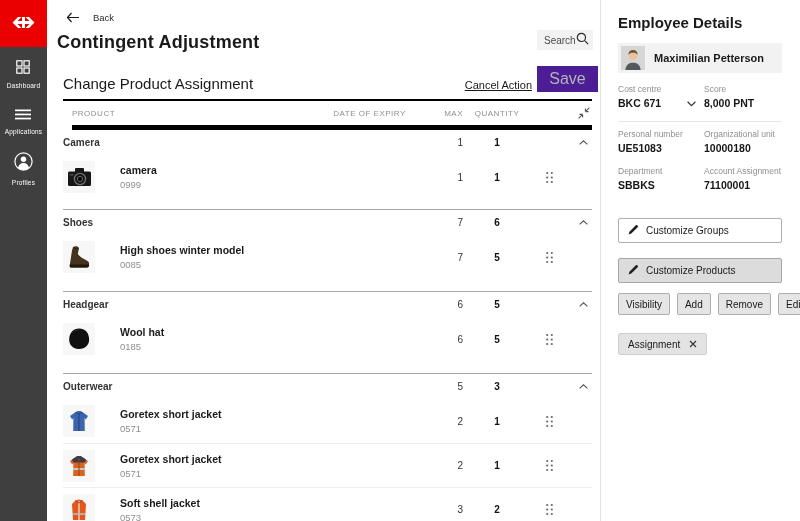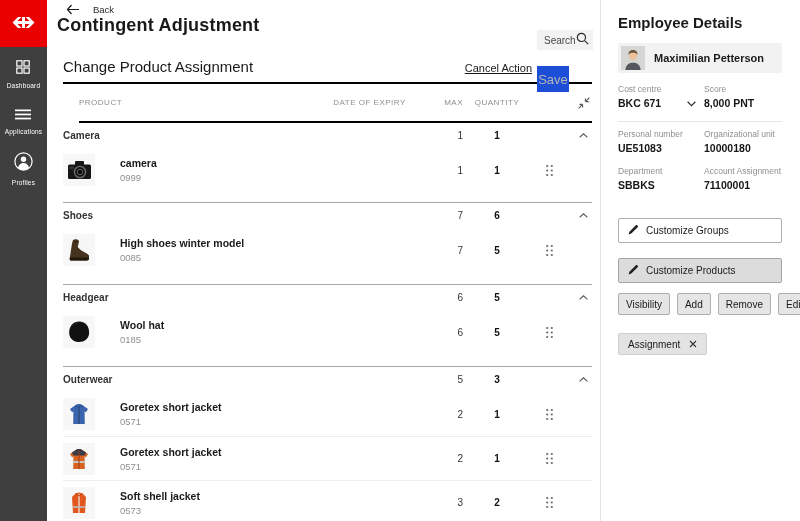--- a/index.html
+++ b/index.html
@@ -13,41 +13,41 @@
   .logo { width:47px; height:47px; background:#eb0000; display:flex;
     align-items:center; justify-content:center; }
   .nav-item { margin-top:13px; display:flex; flex-direction:column; align-items:center;
     cursor:pointer; }
   .nav-item + .nav-item { margin-top:17px; }
   .nav-label { font-size:6.5px; color:#ffffff; margin-top:4px; letter-spacing:.2px; }
   .nav-bottom { margin-top:auto; margin-bottom:11px; }
 
   
   .main { flex:1; position:relative; padding:0 8px 0 10px; }
-  .topbar { padding-top:4px; display:flex; align-items:center; }
+  .topbar { padding-top:12px; display:flex; align-items:center; }
   .back-arrow { margin-left:9px; display:flex; align-items:center; cursor:pointer; }
   .back-label { margin-left:13px; font-size:9.5px; color:#2b2b2b; }
-  .page-title { font-size:18px; font-weight:bold; letter-spacing:.2px; }
+  .page-title { margin-top:9px; font-size:18px; font-weight:bold; letter-spacing:.2px; }
   .search-box { position:absolute; left:490px; top:30px; width:56px; height:20px;
     background:#f2f2f2; display:flex; align-items:center; justify-content:space-between;
     padding:0 5px 0 7px; cursor:text; }
   .search-label { font-size:10px; color:#4a4a4a; }
   .toolbar { margin-left:6px; margin-top:22px; position:relative; height:18px; }
   .section-title { font-size:15px; font-weight:normal; }
   .cancel-link { position:absolute; right:60px; top:4px; font-size:11px; color:#1a1a1a;
     text-decoration:underline; cursor:pointer; white-space:nowrap; }
-  .save-btn { position:absolute; left:490px; top:66px; width:32px; height:26px;
-    background:#1d4ed8; border:none; color:#b5b5b5; font-size:13px;
+  .save-btn { position:absolute; left:490px; top:66px; width:61px; height:26px;
+    background:#4c1d95; border:none; color:#b5b5b5; font-size:16px;
     font-family:"Liberation Sans", sans-serif; }
   .black-rule { margin-left:6px; margin-top:6px; border-bottom:2px solid #000; }
 
   
   .grid-row { display:grid; grid-template-columns:1fr 85px 55px 60px 45px 20px;
     align-items:center; }
-  .thead { margin-left:22px; height:39px; border-bottom:2px solid #000000; }
+  .thead { margin-left:15px; height:29px; border-bottom:5px solid #000000; }
   .th { font-size:8px; color:#8f8f8f; letter-spacing:.5px; }
   .th.c, .td.c { text-align:center; }
   .th.r, .td.r { text-align:right; padding-right:4px; }
   .th-icon { display:flex; justify-content:flex-end; padding-right:2px; cursor:pointer; }
   .tbody { margin-left:6px; }
   .group { }
   .group + .group { border-top:1px solid #a8a8a8; }
   .group-row { height:25px; cursor:default; }
   .group-name { font-size:11px; font-weight:bold; }
   .prod-row { height:44px; }

